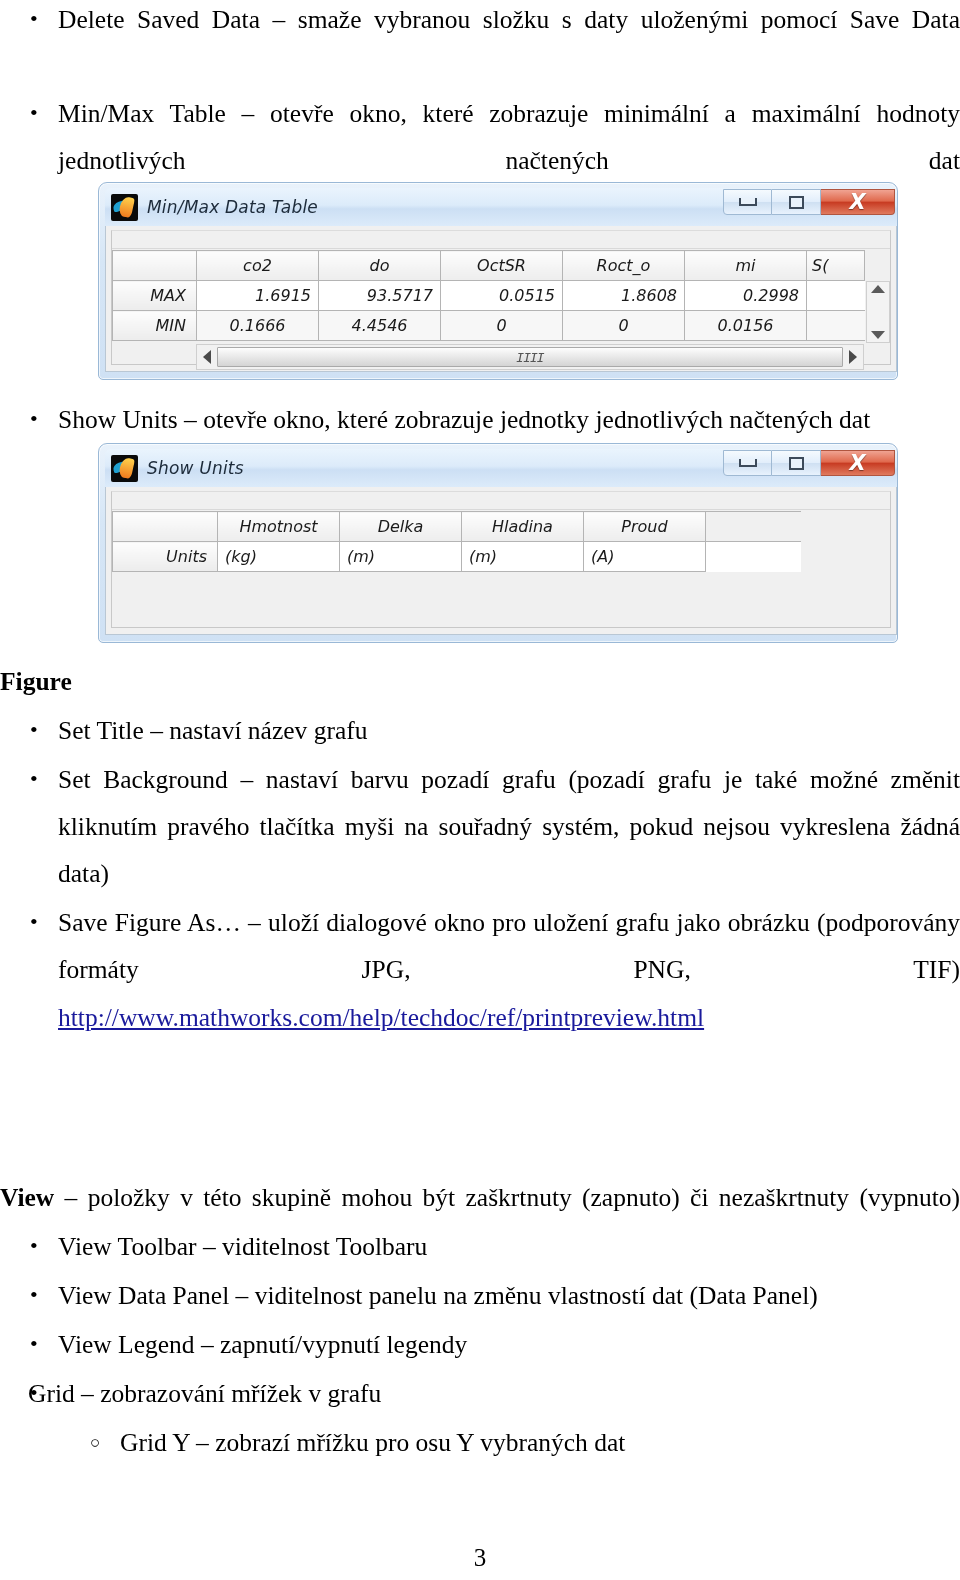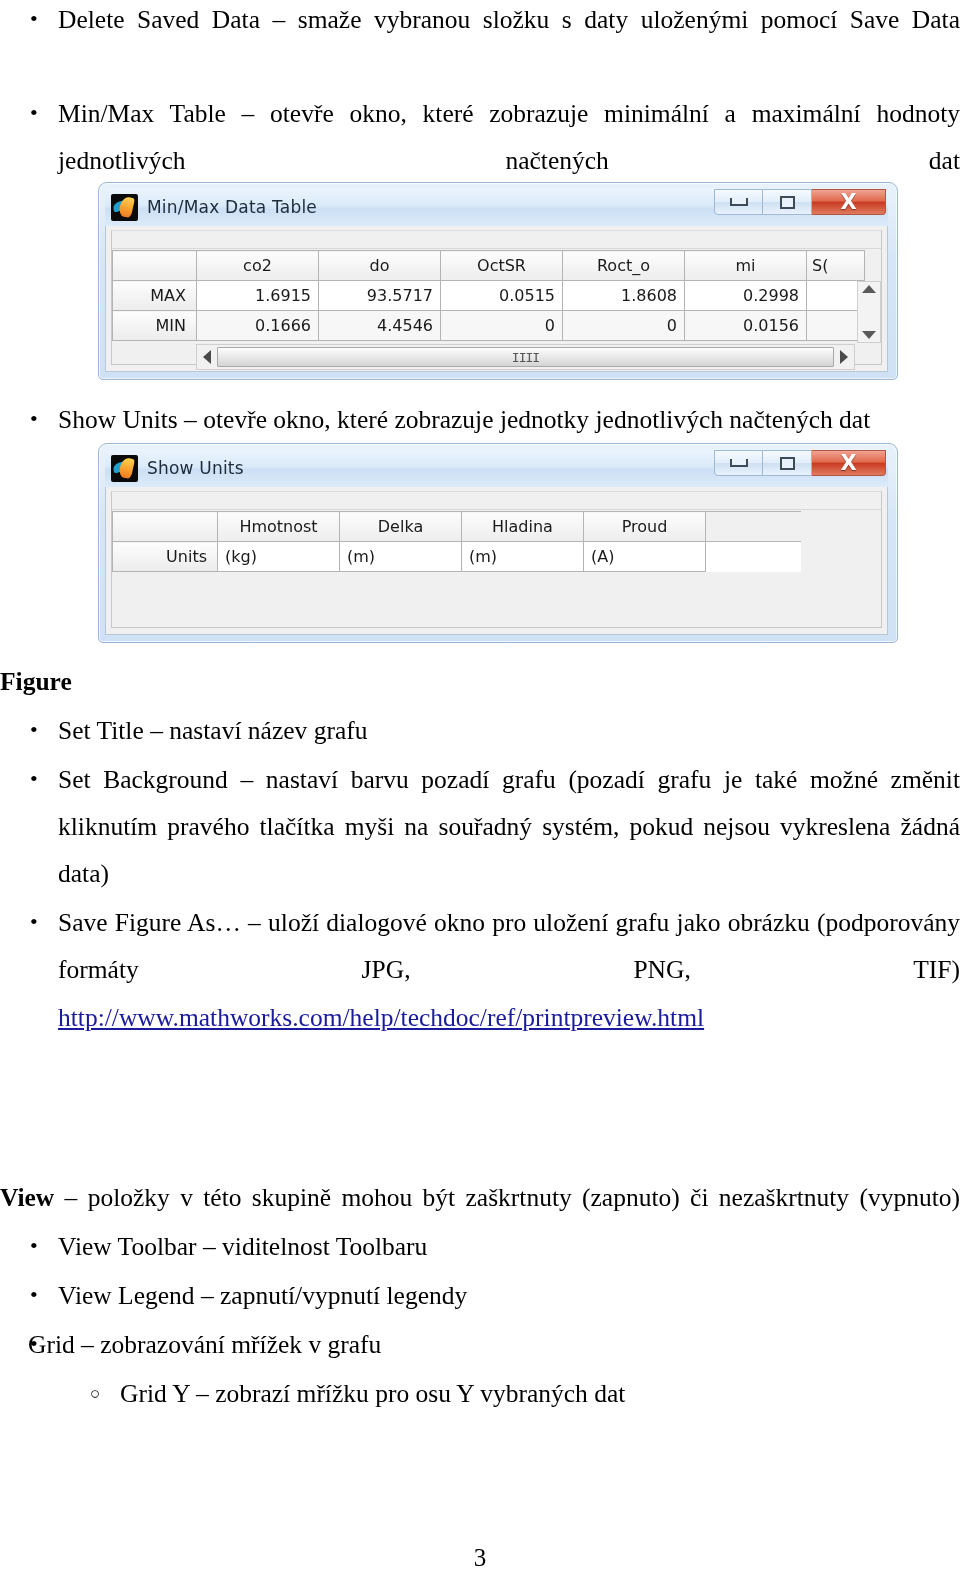--- a/index.html
+++ b/index.html
@@ -64,22 +64,23 @@
     margin: 0;
   }
 
   
   .win {
     position: absolute;
     border-radius: 9px 9px 5px 5px;
     background: linear-gradient(to bottom,#e9f2fb 0%, #d6e6f6 40%, #cfe1f4 100%);
     border: 1px solid #9ab8d6;
     box-shadow: 0 0 0 1px rgba(255,255,255,0.65) inset;
-    padding: 5px 9px 7px 6px;
+    padding: 5px 0 7px 6px;
     overflow: hidden;
+    font-style: italic;
   }
   .win-titlebar {
     position: relative;
     height: 38px;
     display: flex;
     align-items: center;
     background: linear-gradient(to bottom,#eaf4fd 0%, #dcebfa 45%, #ccdff4 55%, #dcebfa 100%);
     border-radius: 6px 6px 0 0;
   }
   .win-icon {
@@ -195,21 +196,21 @@
   }
   table.uitable td.rowhdr {
     background: linear-gradient(to bottom,#fdfdfd,#ececec);
     text-align: right;
     padding-right: 10px;
   }
   table.uitable td.val {
     background: #ffffff;
     text-align: right;
   }
-  table.uitable td.val.alt { background: #f7f7f7; }
+  table.uitable td.val.alt { background: #f7f7f7; text-align: center; }
   table.uitable td.valleft {
     background: #ffffff;
     text-align: left;
   }
 
   
   .vscroll {
     position: absolute;
     width: 24px;
     background: #f3f3f3;
@@ -414,20 +415,21 @@
     <p class="bullet-item just" style="margin-top:2px;">Set Background – nastaví barvu pozadí grafu (pozadí grafu je také možné změnit kliknutím pravého tlačítka myši na souřadný systém, pokud nejsou vykreslena žádná data)</p>
     <p class="bullet-item just" style="margin-top:2px;">Save Figure As… – uloží dialogové okno pro uložení grafu jako obrázku (podporovány formáty JPG, PNG, TIF)</p>
     <p class="cont-line" style="margin-top:1px;">
       <a href="#" class="link">http://www.mathworks.com/help/techdoc/ref/printpreview.html</a>
     </p>
   </div>
 
   <div class="doc-text" style="position:absolute; left:0; top:1174px; width:960px;">
     <p class="plain-line just" style="text-align:justify;"><span class="heading-bold">View</span><span> – položky v této skupině mohou být zaškrtnuty (zapnuto) či nezaškrtnuty (vypnuto)</span></p>
     <p class="bullet-item" style="margin-top:2px;">View Toolbar – viditelnost Toolbaru</p>
+    <p class="bullet-item" style="margin-top:2px;">View Data Panel – viditelnost panelu na změnu vlastností dat (Data Panel)</p>
     <p class="bullet-item" style="margin-top:2px;">View Legend – zapnutí/vypnutí legendy</p>
     <p class="bullet-item" style="margin-top:2px;padding-left:28px;">Grid – zobrazování mřížek v grafu</p>
     <p class="sub-item" style="margin-top:2px;">Grid Y – zobrazí mřížku pro osu Y vybraných dat</p>
   </div>
 
   <div style="position:absolute; left:0; bottom:8px; width:960px;">
     <p class="pagenum">3</p>
   </div>
 
 </div>

